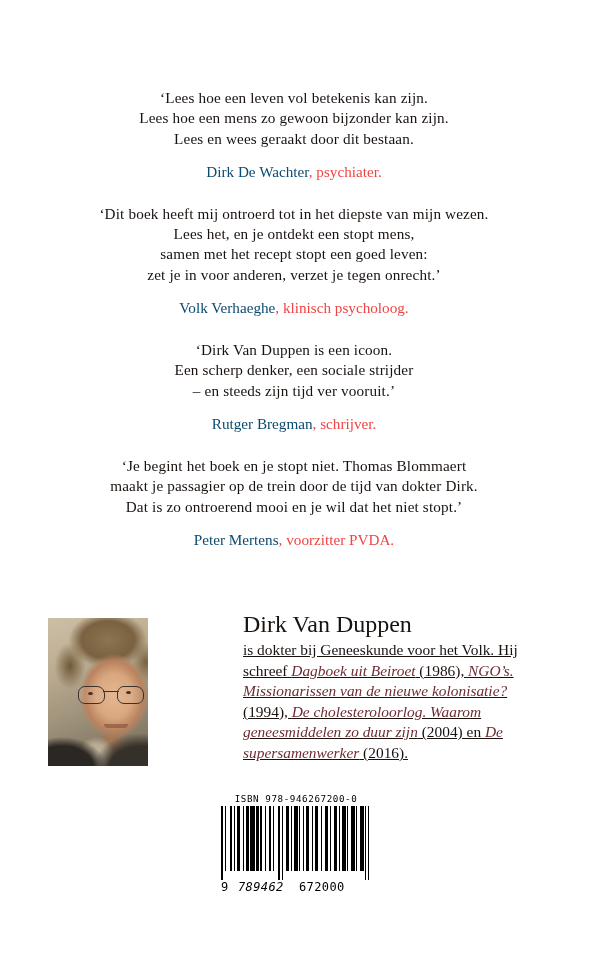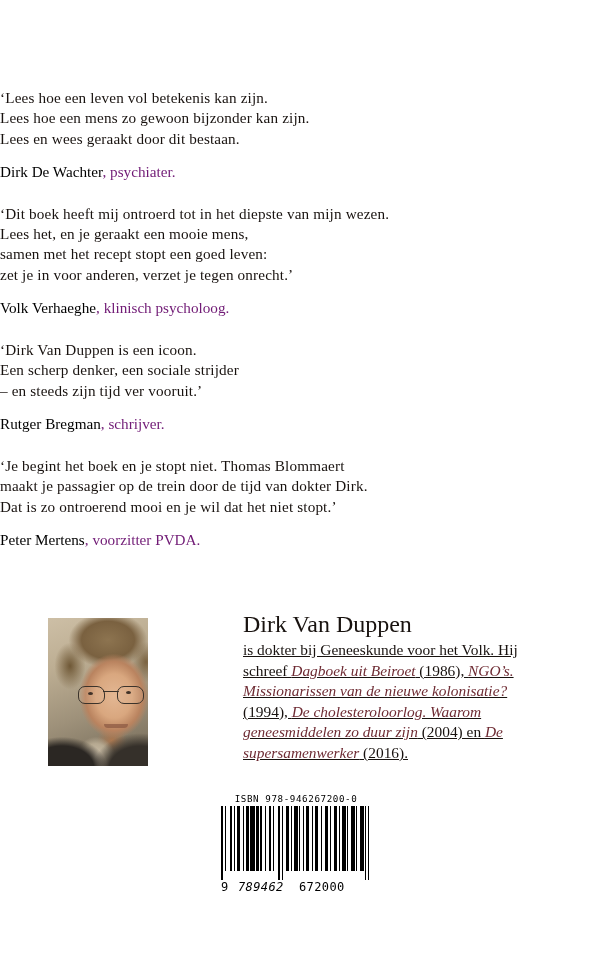--- a/index.html
+++ b/index.html
@@ -22,20 +22,21 @@
     width: 600px;
     height: 960px;
   }
 
   
   .quotes {
     position: absolute;
     left: 0;
     top: 88px;
     width: 588px;
+    text-align: center;
   }
 
   .quote-block {
     margin: 0 0 22px 0;
     padding: 0;
   }
 
   .quote-lines {
     font-size: 15.2px;
     line-height: 20.3px;
@@ -50,25 +51,25 @@
 
   .attribution {
     font-size: 15.2px;
     line-height: 20px;
     margin-top: 13px;
     color: #18120f;
     white-space: nowrap;
   }
 
   .attribution .name {
-    color: #000000;
+    color: #0c4a6e;
   }
 
   .attribution .role {
-    color: #701a75;
+    color: #ef4444;
   }
 
   
   .author-section {
     position: absolute;
     left: 48px;
     top: 618px;
     width: 504px;
     height: 150px;
   }
@@ -242,21 +243,21 @@
         <span class="quote-line">Lees en wees geraakt door dit bestaan.</span>
       </div>
       <div class="attribution">
         <span class="name">Dirk De Wachter</span><span class="role">, psychiater.</span>
       </div>
     </div>
 
     <div class="quote-block">
       <div class="quote-lines">
         <span class="quote-line">‘Dit boek heeft mij ontroerd tot in het diepste van mijn wezen.</span>
-        <span class="quote-line">Lees het, en je geraakt een mooie mens,</span>
+        <span class="quote-line">Lees het, en je ontdekt een stopt mens,</span>
         <span class="quote-line">samen met het recept stopt een goed leven:</span>
         <span class="quote-line">zet je in voor anderen, verzet je tegen onrecht.’</span>
       </div>
       <div class="attribution">
         <span class="name">Volk Verhaeghe</span><span class="role">, klinisch psycholoog.</span>
       </div>
     </div>
 
     <div class="quote-block">
       <div class="quote-lines">

